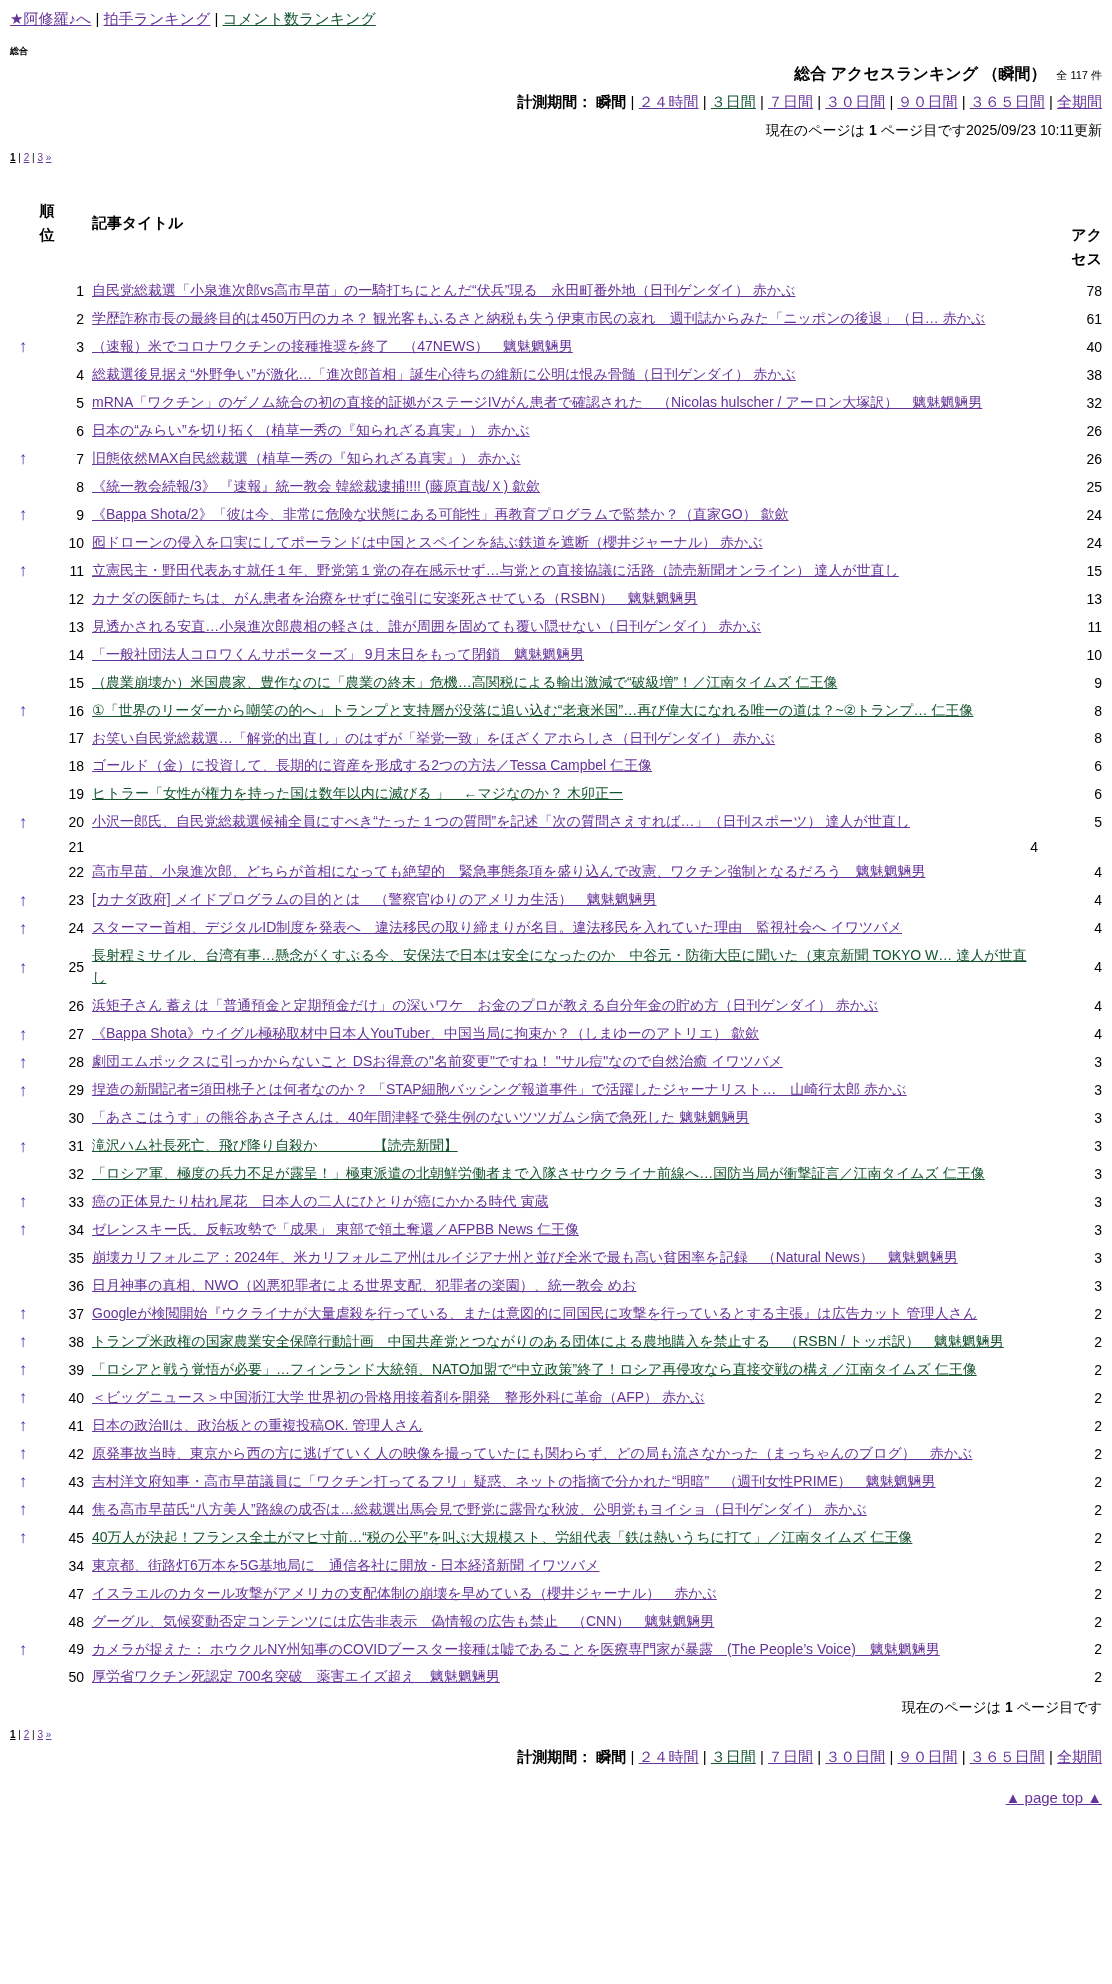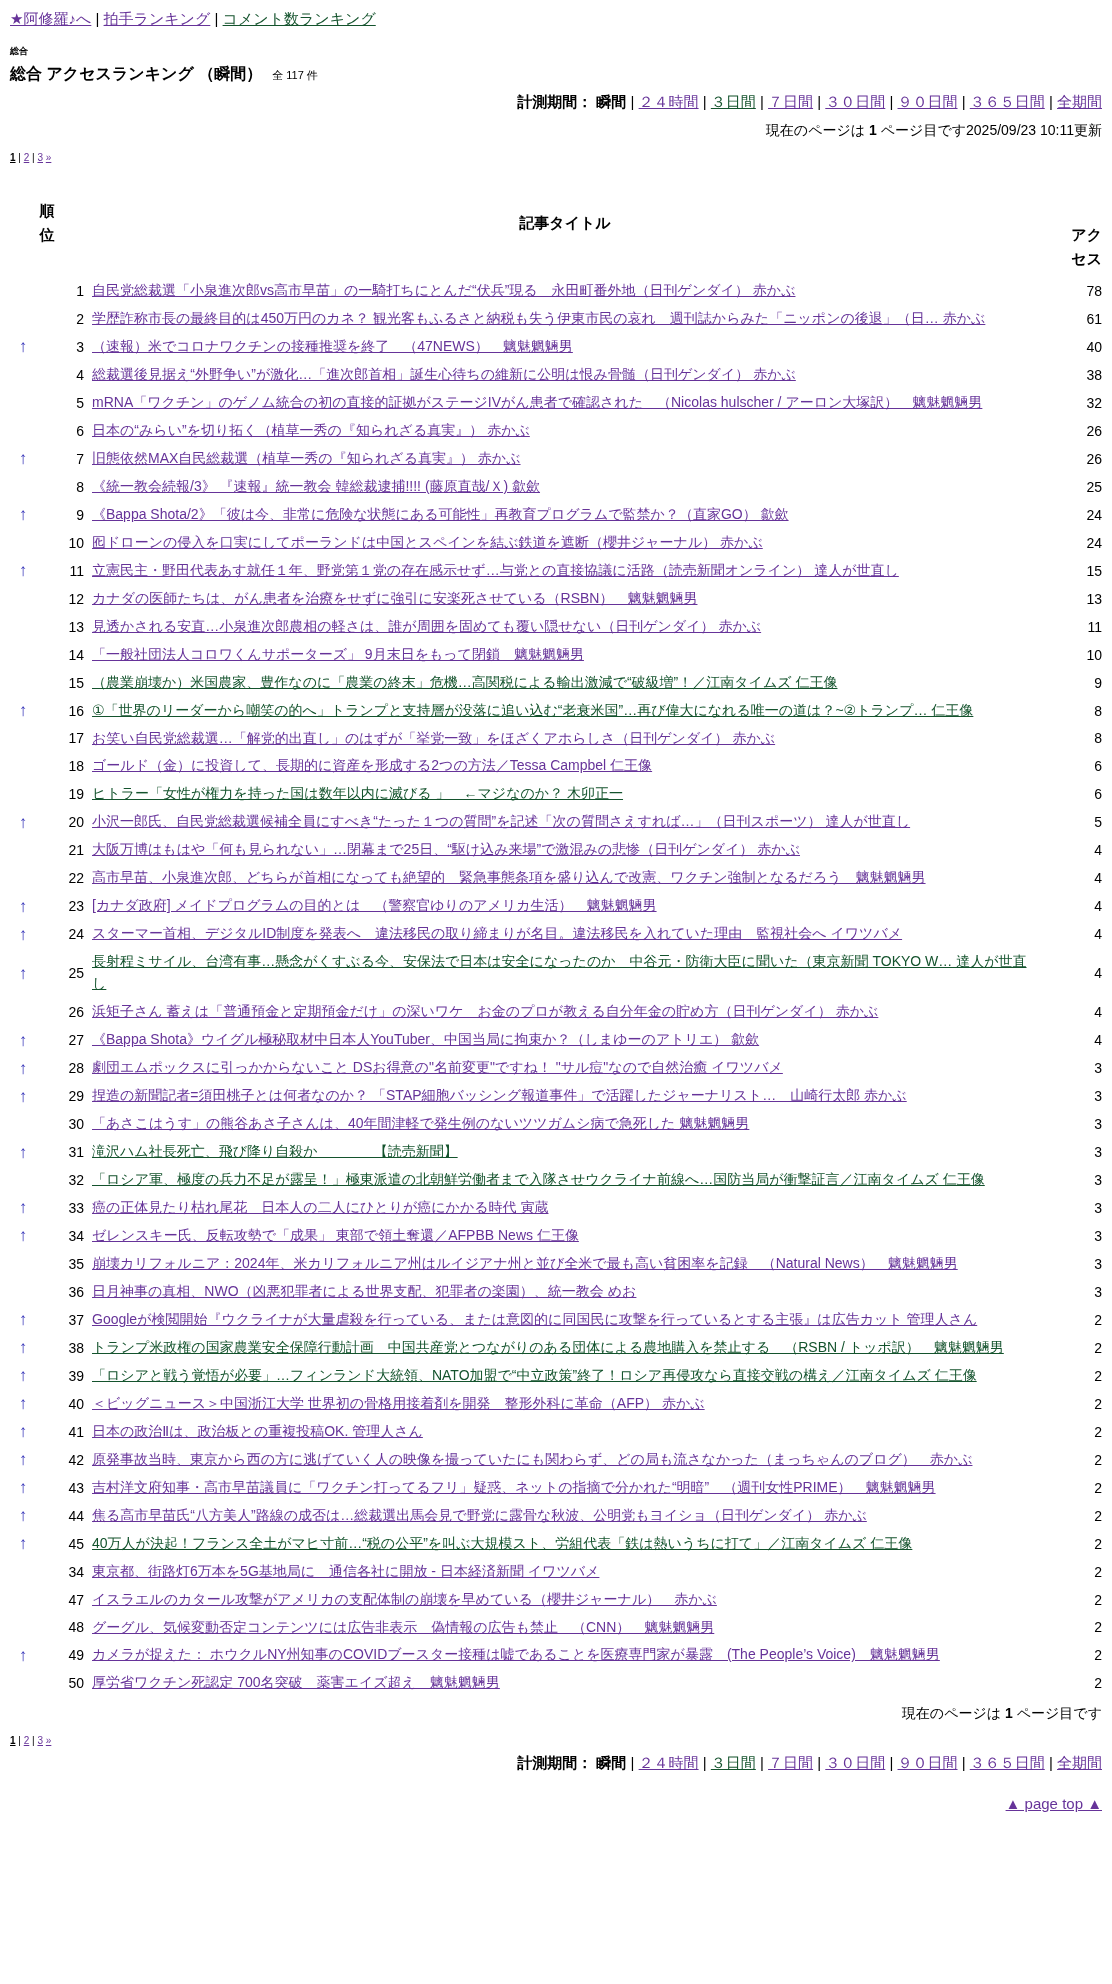--- a/index.html
+++ b/index.html
@@ -14,21 +14,21 @@
   }
   a { text-decoration: underline; cursor: pointer; }
   a.visited { color: #663399; }
   a.unvisited { color: #14532d; }
 
   .nav-line { font-size: 15px; margin-top: 4px; }
   .sep { color:#000; }
 
   .category-label { font-size: 9px; font-weight: bold; margin-top: 16px; }
 
-  .title-line { text-align: left; margin-top: 6px; }
+  .title-line { text-align: right; margin-top: 6px; }
   .page-title { font-size: 16px; font-weight: bold; }
   .total-count { font-size: 11px; font-weight: normal; margin-left: 6px; }
 
   .period-line { text-align: right; font-size: 15px; margin-top: 8px; }
   .period-label { font-weight: bold; }
   .period-current { font-weight: bold; text-align: right; }
 
   .meta-line { display: flex; justify-content: flex-end; margin-top: 10px; }
   .meta-left .bold-num { font-weight: bold; }
 
@@ -36,21 +36,21 @@
   .page-current { font-weight: bold; text-decoration: underline; }
 
   .grid-row {
     display: grid;
     grid-template-columns: 26px 40px 1fr 56px;
     column-gap: 8px;
     align-items: center;
   }
   .thead { font-weight: bold; font-size: 15px; padding: 8px 0 6px; }
   .thead .rank-head { grid-column: 1 / 3; text-align: center; line-height: 1.6; }
-  .thead .title-head { text-align: center; }
+  .thead .title-head { text-align: left; }
   .thead .access-head { text-align: right; line-height: 1.6; margin-top: 48px; }
 
   .row { padding: 3px 0; }
   .cell-arrow {
     text-align: center;
     color: #3533b8;
     font-weight: bold;
     font-size: 17px;
     line-height: 1;
   }
@@ -241,21 +241,20 @@
   <div class="grid-row row">
     <span class="cell-arrow">↑</span>
     <span class="cell-rank">20</span>
     <span class="cell-title"><a class="visited">小沢一郎氏、自民党総裁選候補全員にすべき“たった１つの質問”を記述「次の質問さえすれば…」（日刊スポーツ） 達人が世直し</a></span>
     <span class="cell-access">5</span>
   </div>
 
   <div class="grid-row row">
     <span class="cell-arrow"></span>
     <span class="cell-rank">21</span>
-    <span class="cell-title"><a class="visited">大阪万博はもはや「何も見られない」…閉幕まで25日、“駆け込み来場”で激混みの悲惨（日刊ゲンダイ） 赤かぶ</a></span>
     <span class="cell-access">4</span>
   </div>
 
   <div class="grid-row row">
     <span class="cell-arrow"></span>
     <span class="cell-rank">22</span>
     <span class="cell-title"><a class="visited">高市早苗、小泉進次郎、どちらが首相になっても絶望的　緊急事態条項を盛り込んで改憲、ワクチン強制となるだろう　魑魅魍魎男</a></span>
     <span class="cell-access">4</span>
   </div>
 

